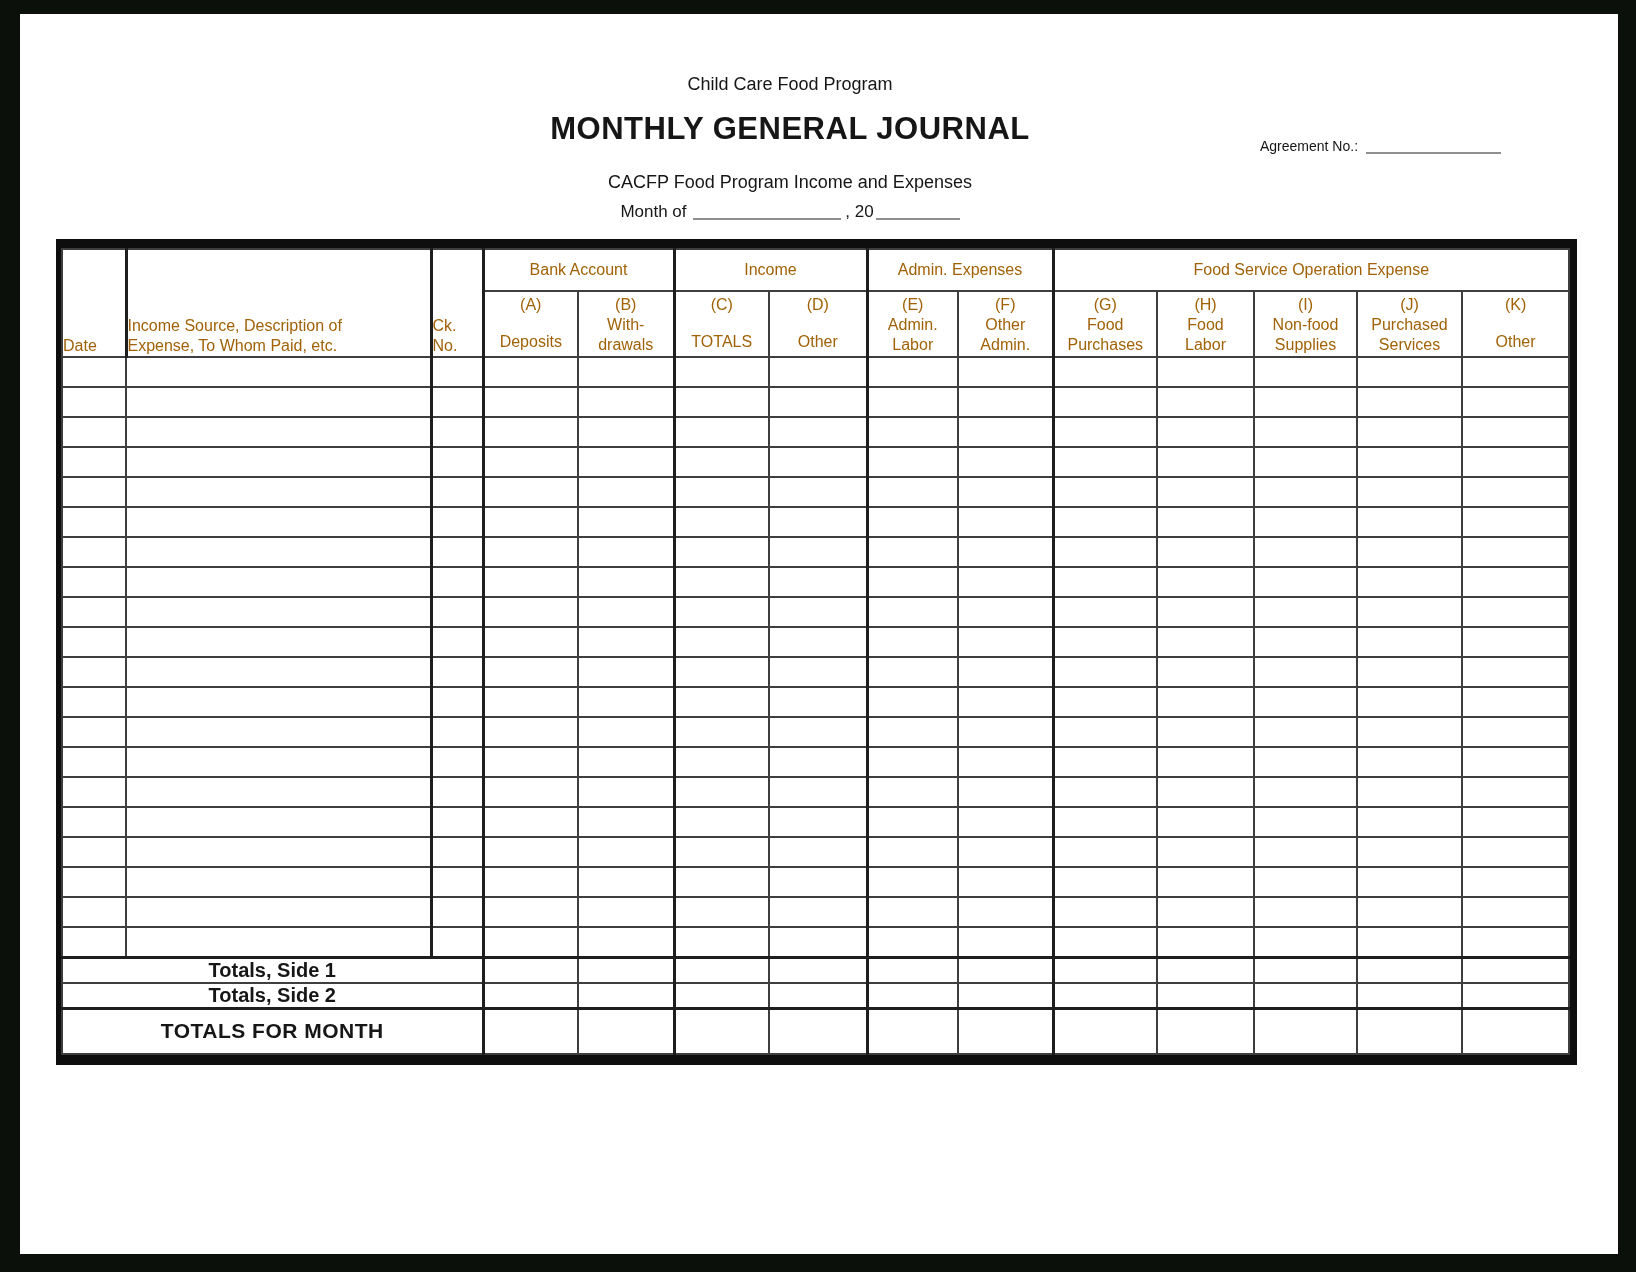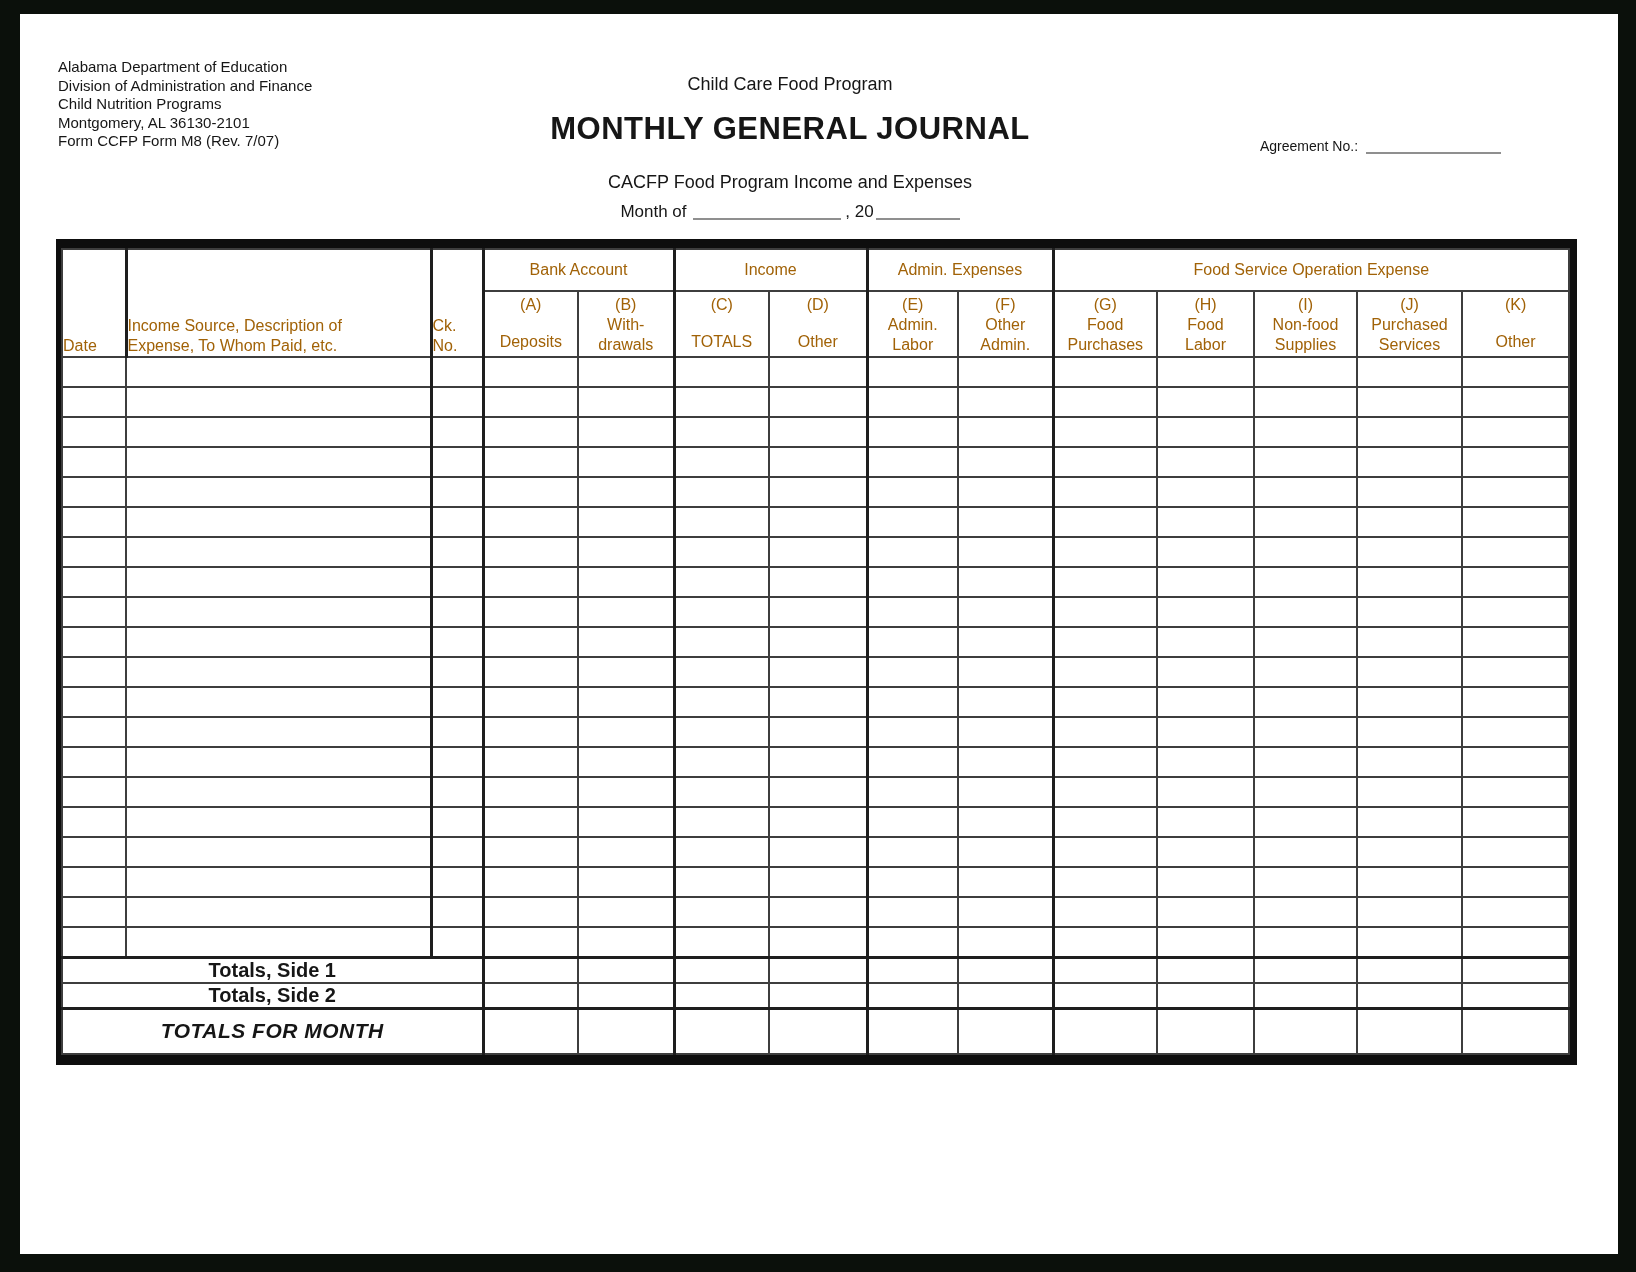--- a/index.html
+++ b/index.html
@@ -42,35 +42,28 @@
   .subwrap { height:64px; display:flex; flex-direction:column; justify-content:space-between;
              align-items:center; font-size:16px; line-height:20px; padding:3px 0 4px; }
   .nm { text-align:center; }
   .nml:empty { display:none; }
   .body-row { height:30px; }
   .totals { height:24px; }
   .t-first td { border-top:3px solid #1e1e1e; }
   .monthrow td { border-top:3px solid #1e1e1e; }
   .monthrow { height:46px; }
   .tlabel { font-weight:700; font-size:20px; text-align:center; vertical-align:middle; }
-  .mlabel { font-size:21px; letter-spacing:0.5px;font-style:italic; }
+  .mlabel { font-size:21px; letter-spacing:0.5px; }
 </style>
 </head>
 <body>
 
 <div class="frame">
   <div class="page">
 
-    <div class="agency">
-      <div>Alabama Department of Education</div>
-      <div>Division of Administration and Finance</div>
-      <div>Child Nutrition Programs</div>
-      <div>Montgomery, AL 36130-2101</div>
-      <div>Form CCFP Form M8 (Rev. 7/07)</div>
-    </div>
 
     <div class="center-head">
       <div class="program">Child Care Food Program</div>
       <div class="title">MONTHLY GENERAL JOURNAL</div>
       <div class="subtitle">CACFP Food Program Income and Expenses</div>
       <div class="monthline">
         <span>Month of</span><span class="blank w145"></span>
         <span>, 20</span><span class="blank w88"></span>
       </div>
     </div>

